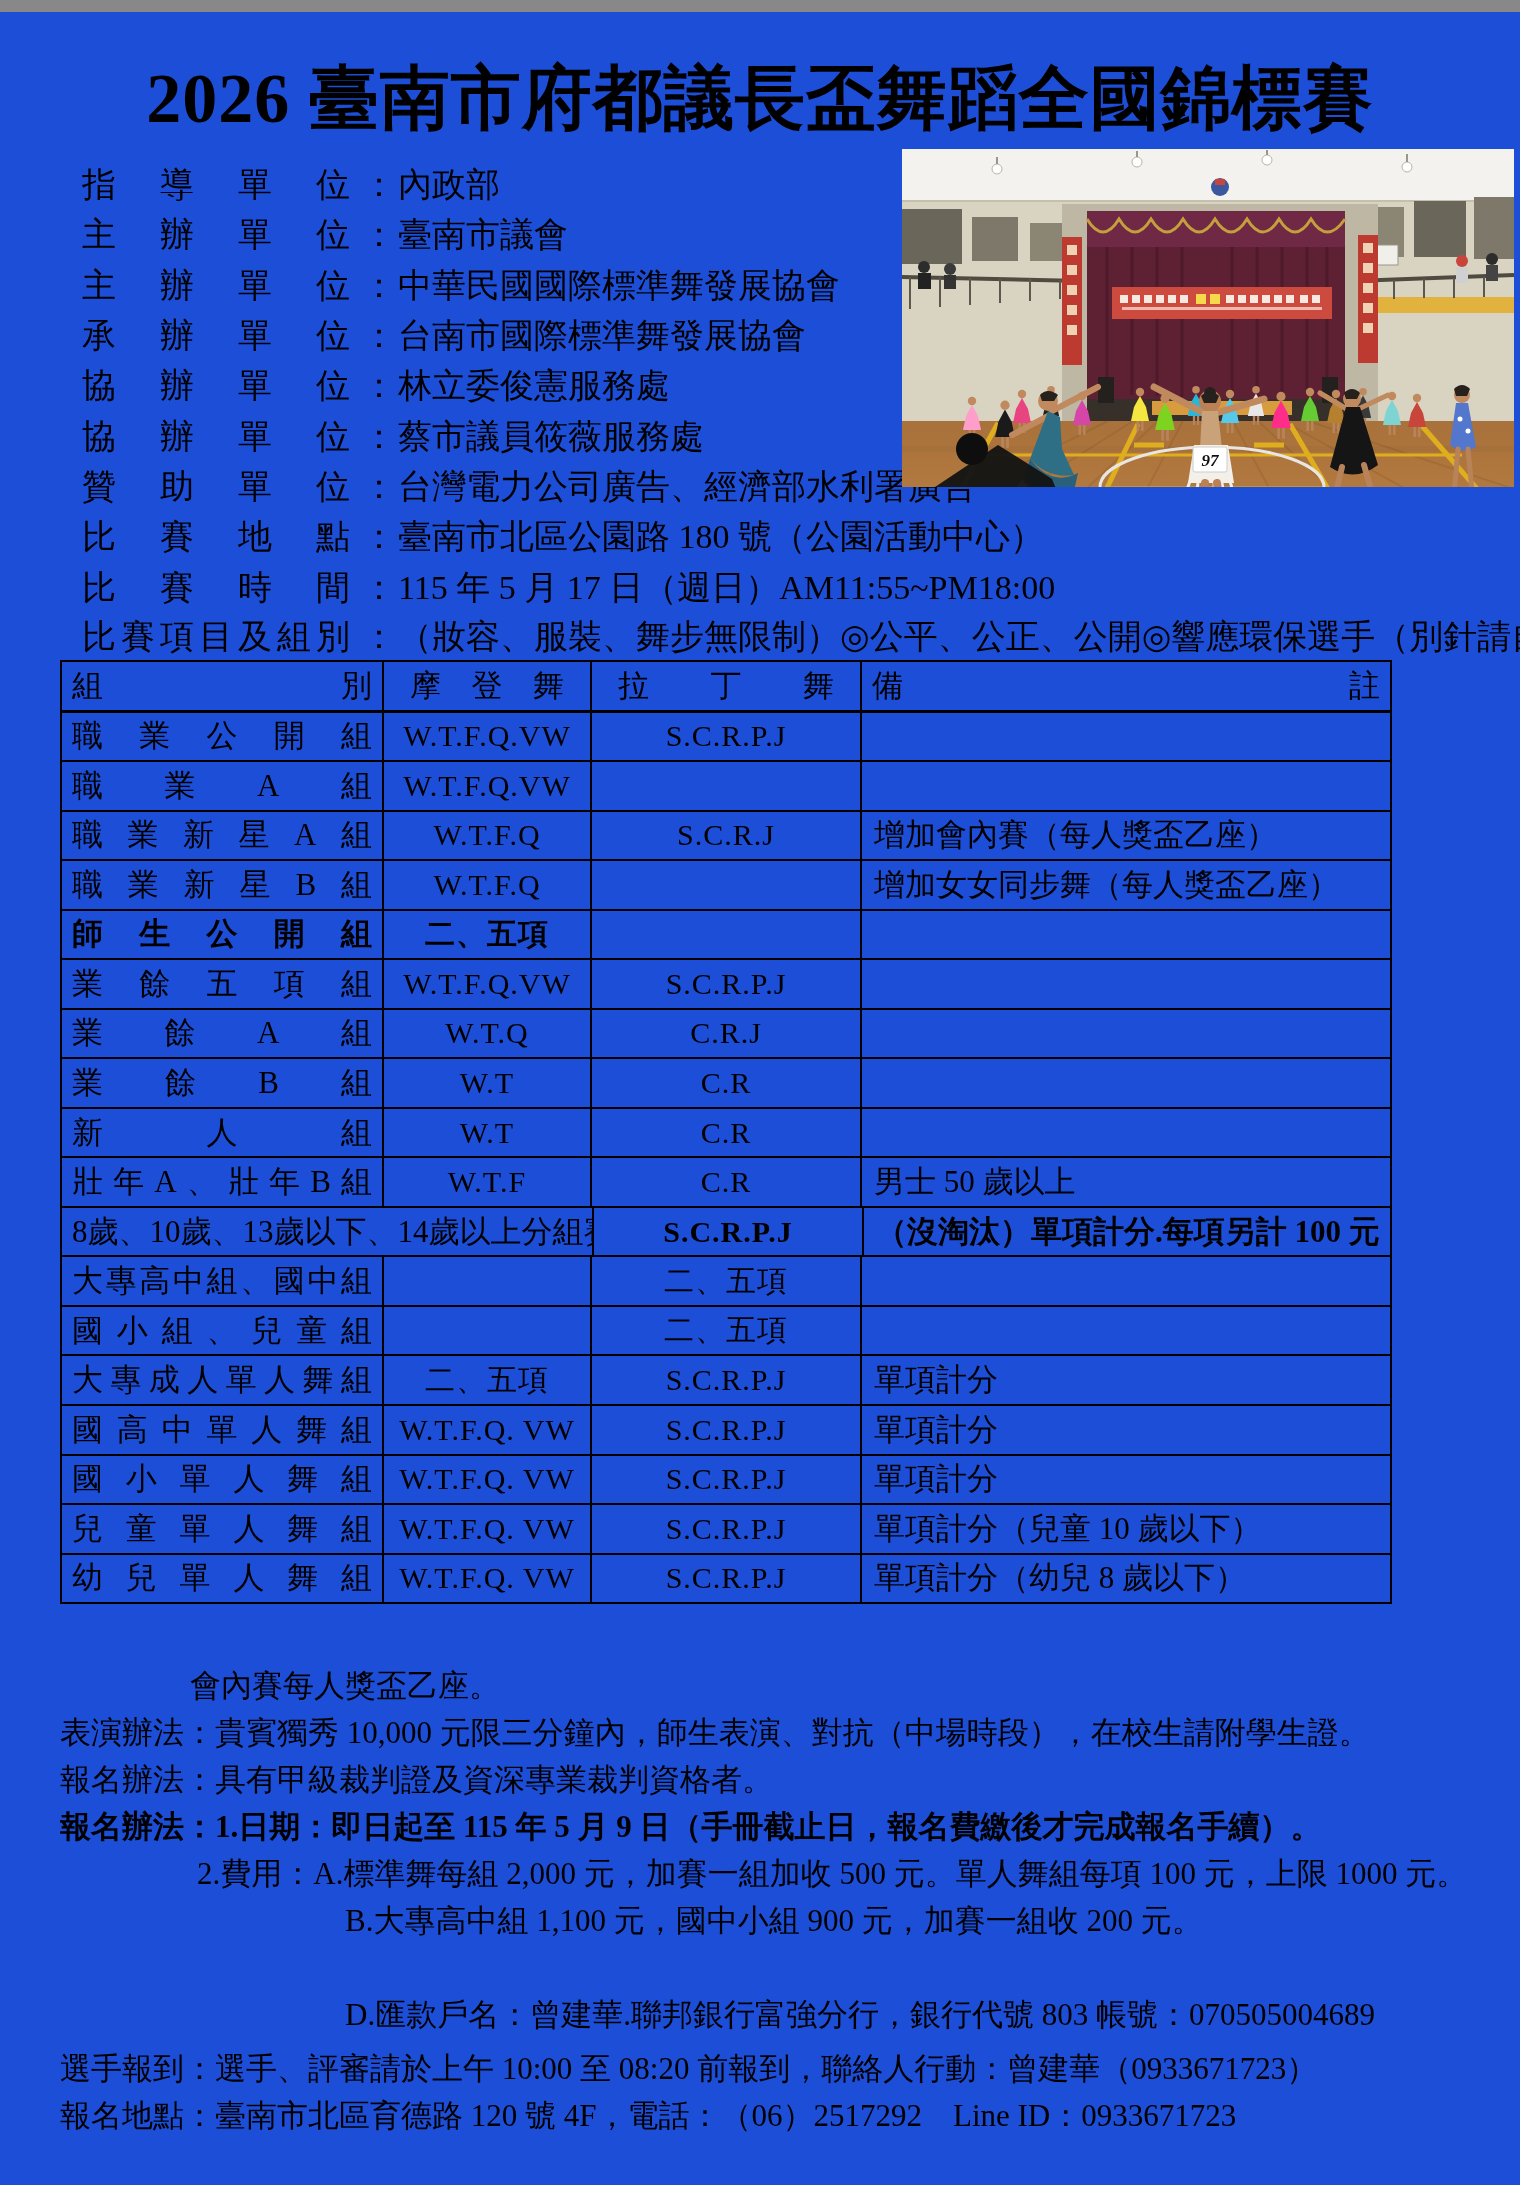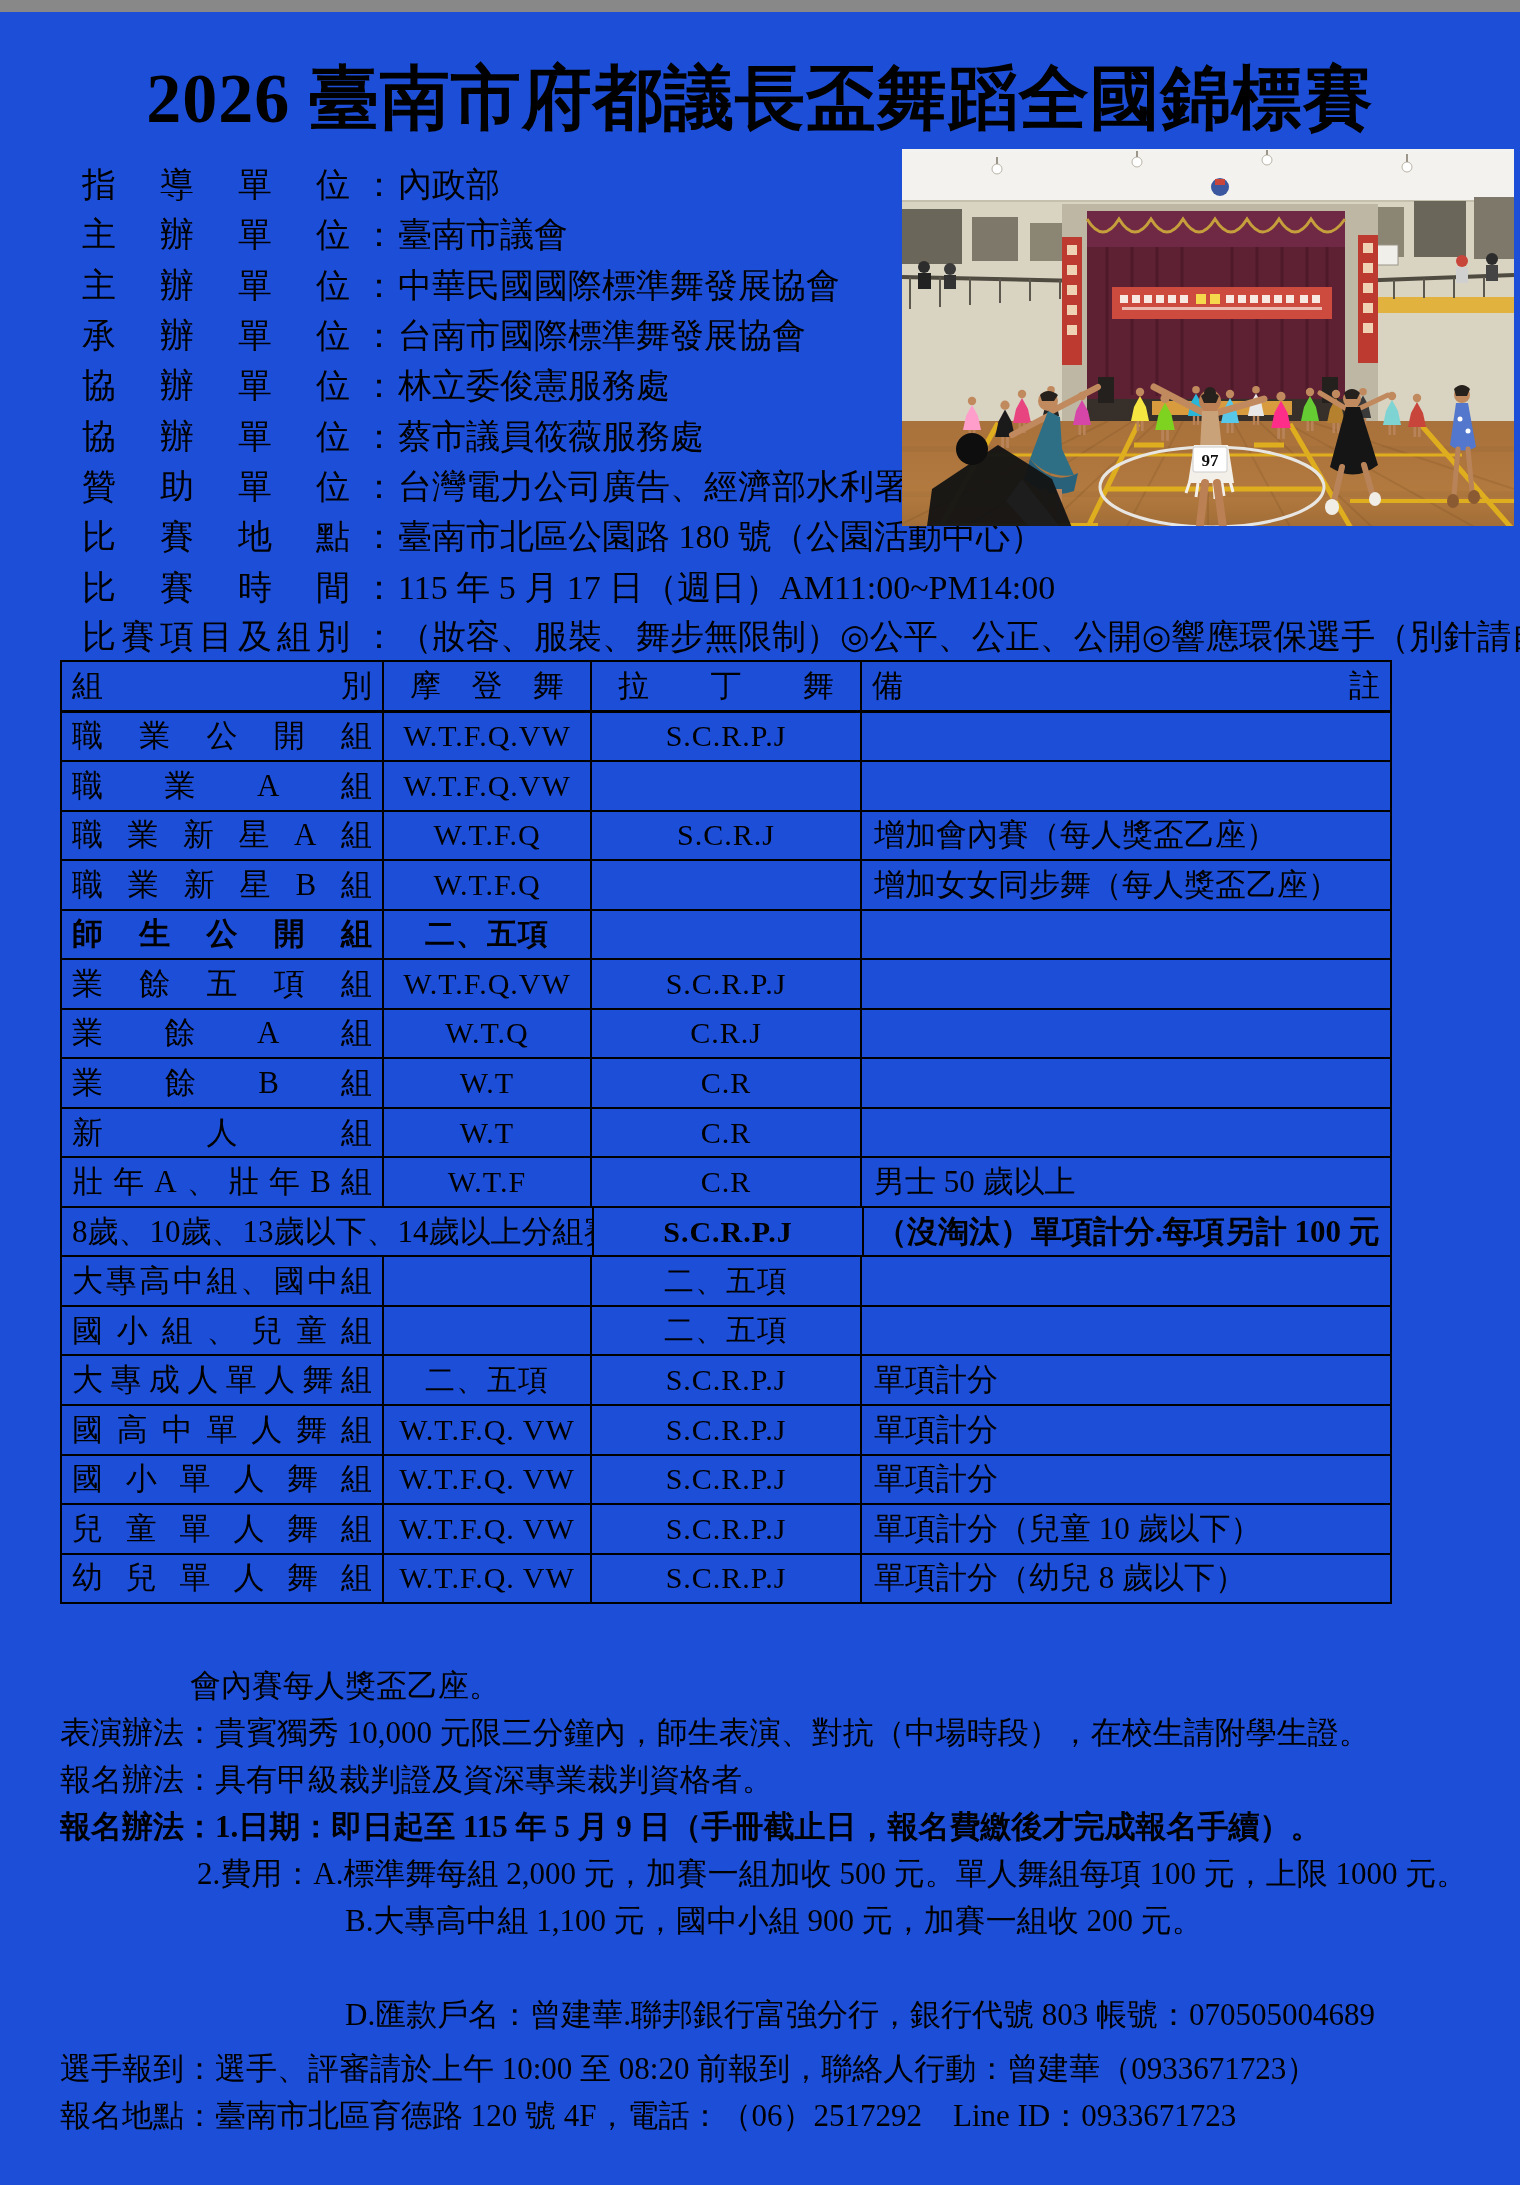--- a/index.html
+++ b/index.html
@@ -38,21 +38,21 @@
   .c4{flex:1 1 auto;}
   .span2{width:532px;flex:none;}
   .dist{justify-content:space-between;padding:0 10px;}
   .hpad{padding:0 26px;}
   .ctr{justify-content:center;font-size:30px;letter-spacing:1px;}
   .note{justify-content:flex-start;padding-left:12px;letter-spacing:0;}
   .b{font-weight:bold;}
   
   .nline{position:absolute;font-size:31px;white-space:nowrap;line-height:40px;}
   
-  .photo{position:absolute;left:902px;top:137px;width:612px;height:377px;overflow:hidden;}
+  .photo{position:absolute;left:902px;top:137px;width:612px;height:338px;overflow:hidden;font-style:italic;}
   .photo svg{display:block;}
 </style>
 </head>
 <body>
 
 <div class="page">
 
   <div class="title">2026 臺南市府都議長盃舞蹈全國錦標賽</div>
 
   <div class="info-block">
@@ -137,21 +137,21 @@
         <span class="val">臺南市北區公園路 180 號（公園活動中心）</span>
       </div>
     <div class="info-line">
         <span class="lbl dist">
           <span>比</span>
           <span>賽</span>
           <span>時</span>
           <span>間</span>
         </span>
         <span class="colon">：</span>
-        <span class="val">115 年 5 月 17 日（週日）AM11:00~PM14:00</span>
+        <span class="val">115 年 5 月 17 日（週日）AM11:55~PM18:00</span>
       </div>
   </div>
 
   <div class="cat-line">
     <span class="lbl dist">
         <span>比</span>
         <span>賽</span>
         <span>項</span>
         <span>目</span>
         <span>及</span>

